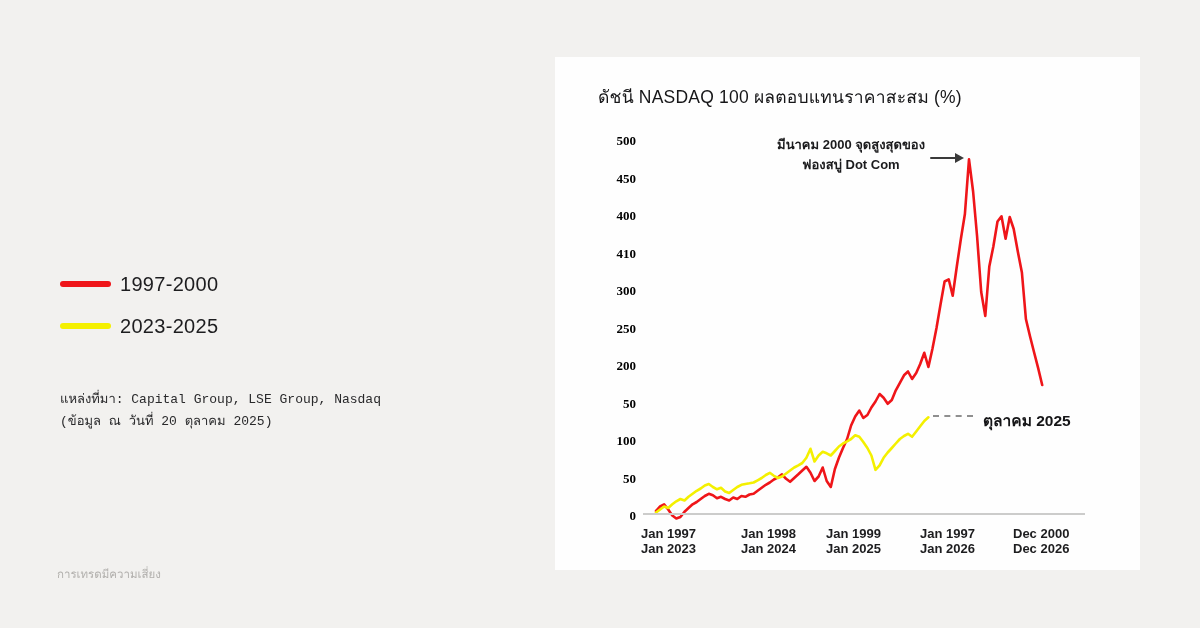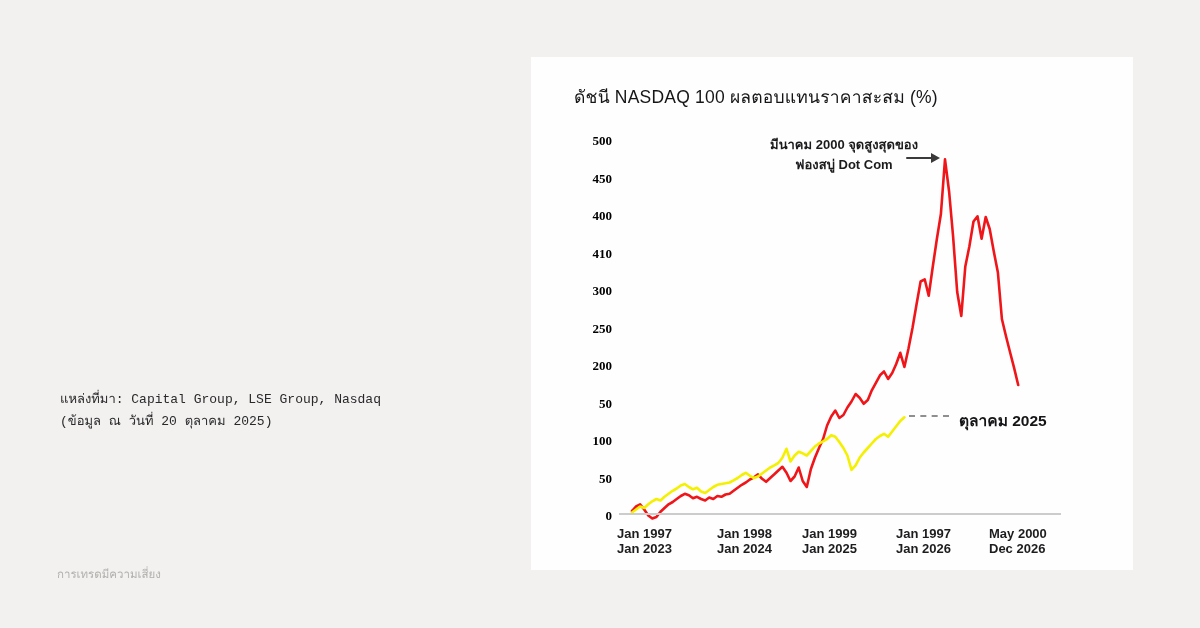--- a/index.html
+++ b/index.html
@@ -9,39 +9,49 @@
   }
   
   .heading{position:absolute;left:60px;top:184px;font-size:22.5px;line-height:31px;font-weight:500;color:#1c1c1e;letter-spacing:.2px;}
   .legend{position:absolute;left:60px;top:272px;}
   .legend-item{display:flex;align-items:center;height:24px;margin-bottom:18px;}
   .legend-swatch{width:51px;height:5.5px;border-radius:3px;margin-right:9px;flex:0 0 auto;}
   .legend-label{font-size:20px;font-weight:500;color:#1d1d1f;letter-spacing:.3px;}
   .source{position:absolute;left:60px;top:389px;font-size:13px;line-height:21.5px;color:#29292b;font-family:Liberation Mono, monospace;}
   .disclaimer{position:absolute;left:57px;top:557px;font-size:11.5px;color:#b2b0ad;margin-top:8px;}
   
-  .card{position:absolute;left:531px;top:57px;width:585px;height:513px;background:#fefefe;padding-left:17px;}
+  .card{position:absolute;left:555px;top:57px;width:585px;height:513px;background:#fefefe;}
   .chart-title{position:absolute;left:43px;top:26px;font-size:17.5px;font-weight:500;color:#161618;letter-spacing:.2px;}
   .ytick{position:absolute;left:20px;width:61px;text-align:right;font-size:13px;font-weight:600;color:#000000;height:18px;line-height:18px;font-family:Liberation Serif, serif;}
   .x-axis-line{position:absolute;left:88px;top:456px;width:442px;height:2px;background:#cccccb;}
   .xtick{position:absolute;top:469px;width:70px;font-size:13px;font-weight:600;line-height:15px;color:#1d1d1f;}
   #chart-svg{position:absolute;left:0;top:0;}
   .peak-note{position:absolute;right:215px;top:78px;text-align:right;font-size:13px;line-height:20px;font-weight:600;color:#1b1b1d;}
   .peak-note div:last-child{text-align:center;}
   .peak-arrow{position:absolute;left:375px;top:100px;width:26px;height:2.4px;background:#3a3a3a;border-radius:1px;}
   .arrow-head{position:absolute;left:25px;top:-4.3px;width:0;height:0;border-left:9px solid #3a3a3a;border-top:5.5px solid transparent;border-bottom:5.5px solid transparent;}
   .dash-line{position:absolute;left:378px;top:358px;width:40px;height:0;border-top:2px dashed #8f8f8f;}
   .current-label{position:absolute;left:428px;top:351px;font-size:15.5px;font-weight:600;color:#151517;}
 </style>
 </head>
 <body>
 
 <div class="canvas">
 
 
+  <div class="legend">
+    <div class="legend-item">
+      <span class="legend-swatch" style="background: rgb(239, 21, 25);"></span>
+      <span class="legend-label">1997-2000</span>
+    </div>
+    <div class="legend-item">
+      <span class="legend-swatch" style="background: rgb(244, 240, 0);"></span>
+      <span class="legend-label">2023-2025</span>
+    </div>
+  </div>
 
   <div class="source">
     <div>แหล่งที่มา: Capital Group, LSE Group, Nasdaq</div>
     <div>(ข้อมูล ณ วันที่ 20 ตุลาคม 2025)</div>
   </div>
 
   <div class="disclaimer">การเทรดมีความเสี่ยง</div>
 
   <div class="card">
     <div class="chart-title">ดัชนี NASDAQ 100 ผลตอบแทนราคาสะสม (%)</div>
@@ -77,21 +87,21 @@
         </div>
         <div class="xtick" style="left: 271px;">
           <div>Jan 1999</div>
           <div>Jan 2025</div>
         </div>
         <div class="xtick" style="left: 365px;">
           <div>Jan 1997</div>
           <div>Jan 2026</div>
         </div>
         <div class="xtick" style="left: 458px;">
-          <div>May 2000</div>
+          <div>Dec 2000</div>
           <div>Dec 2026</div>
         </div>
       </div>
 
     <div class="peak-note">
       <div>มีนาคม 2000 จุดสูงสุดของ</div>
       <div>ฟองสบู่ Dot Com</div>
     </div>
     <div class="peak-arrow">
         <span class="arrow-head"></span>

